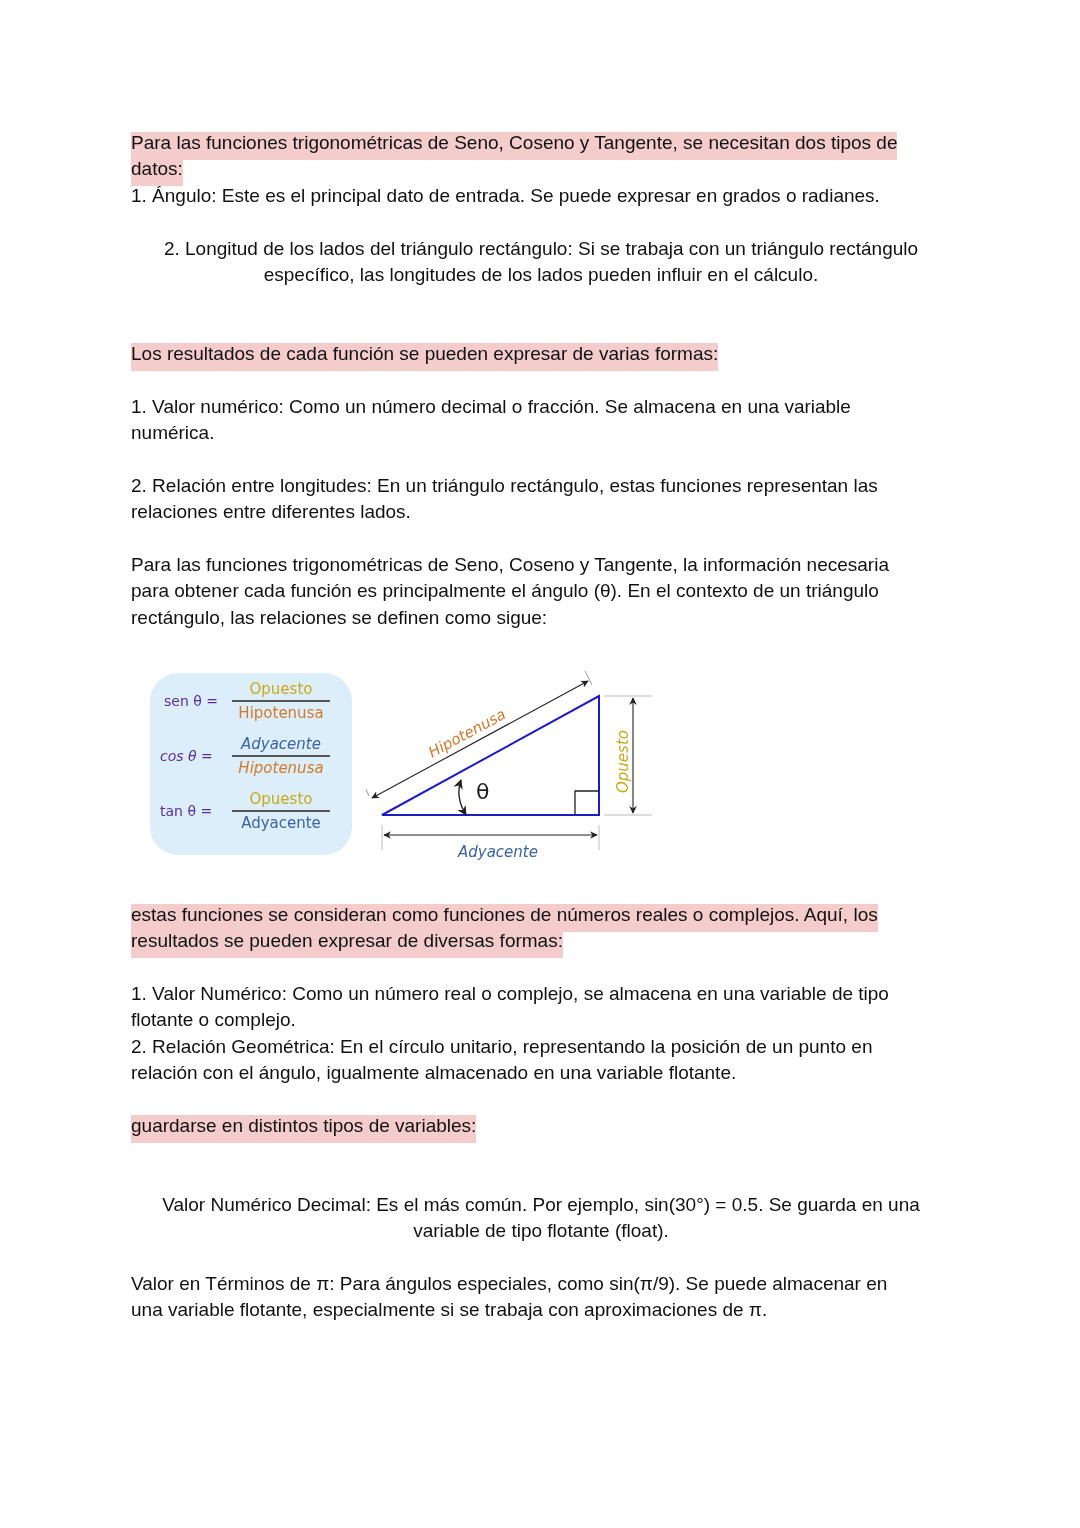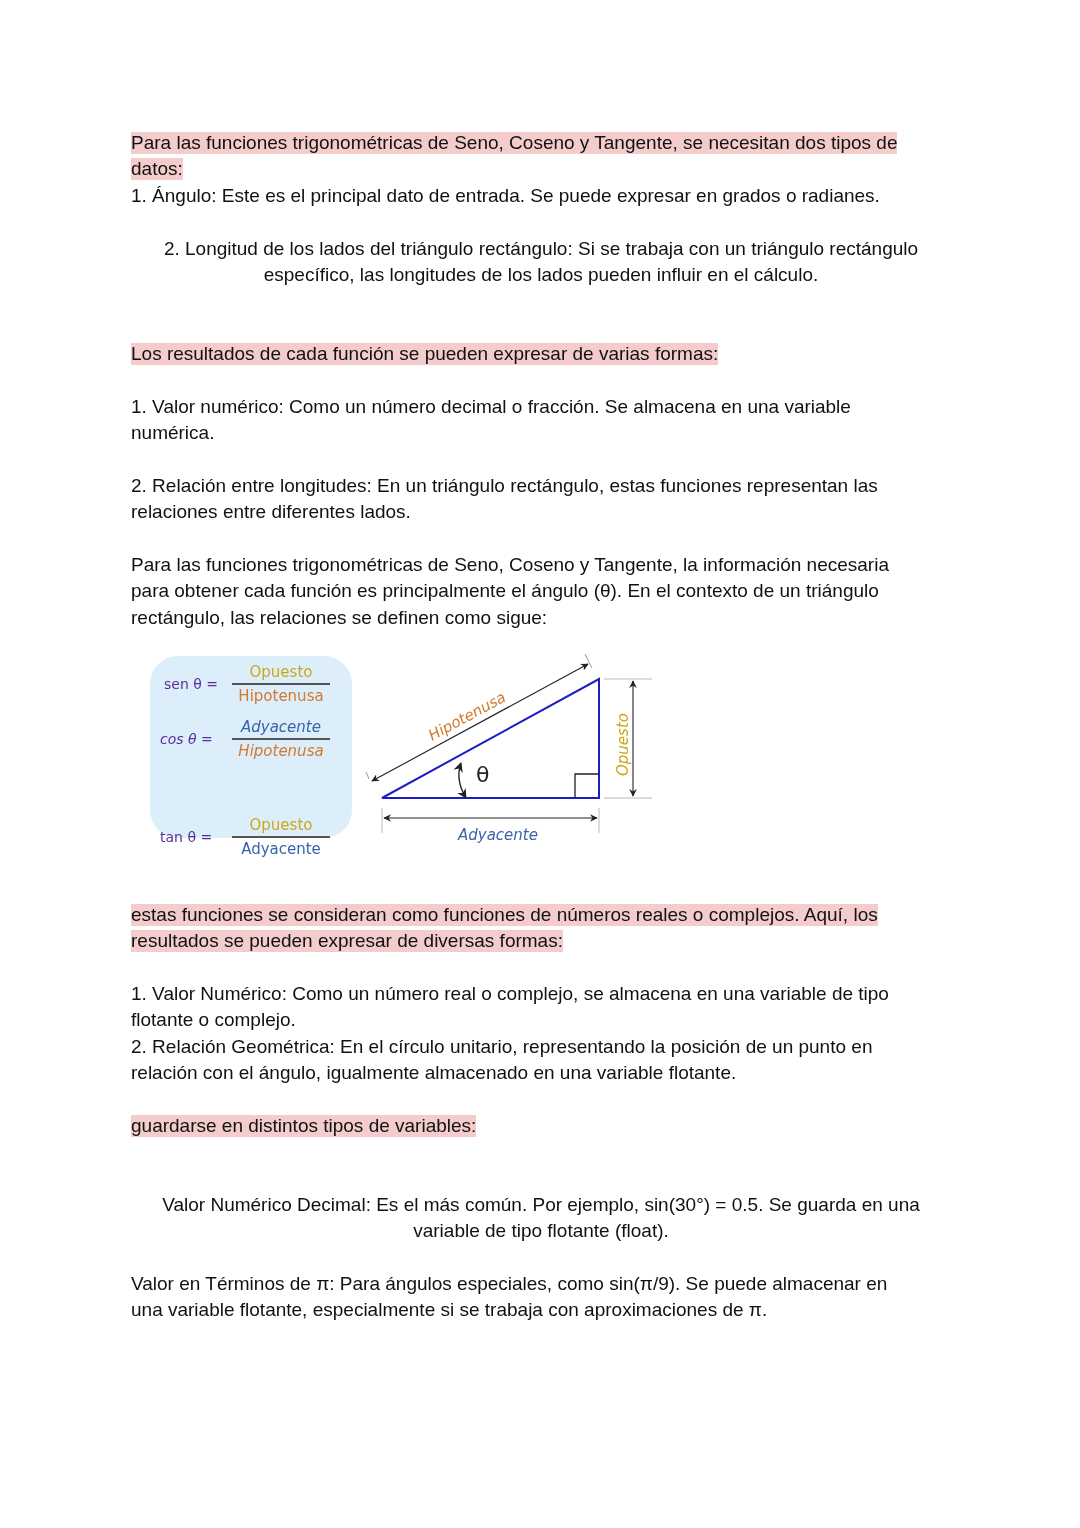--- a/index.html
+++ b/index.html
@@ -2,22 +2,22 @@
 <html><head>
   <meta charset="utf-8">
   <style>
     html, body { margin: 0; padding: 0; background: #ffffff; }
     body { width: 1080px; height: 1528px; position: relative; overflow: hidden;
       font-family: "Liberation Sans", sans-serif; color: #111111; }
     .page { position: absolute; left: 0; top: 0; width: 1080px; height: 1528px; }
     .para { position: absolute; left: 131px; width: 820px; font-size: 19px; line-height: 26.3px; margin: 0; }
     .hl { background: #f4cccc; }
     .line { display: block; white-space: nowrap; }
-    .line .hl { padding: 0 0 1px 0; }
-    .figure { position: absolute; left: 148px; top: 648px; width: 520px; height: 205px; }
+    .line .hl { padding: 0 0 7px 0; }
+    .figure { position: absolute; left: 148px; top: 665px; width: 520px; height: 205px; }
     .formula-box { position: absolute; left: 2px; top: 8px; width: 202px; height: 182px;
       background: #ddeefb; border-radius: 28px; }
     .frow { position: absolute; left: 0; width: 202px; height: 50px; }
     .flabel { position: absolute; left: 14px; top: 14px; font-family: "DejaVu Sans", sans-serif;
       font-size: 14px; color: #5a2d9c; white-space: nowrap; }
     .frac { position: absolute; left: 82px; width: 98px; text-align: center;
       font-family: "DejaVu Sans", sans-serif; font-size: 15px; }
     .frac .num { display: block; height: 20px; line-height: 20px; }
     .frac .bar { display: block; height: 1.5px; background: #555; margin: 1px 0; }
     .frac .den { display: block; height: 20px; line-height: 20px; }
@@ -70,21 +70,21 @@
         </div>
       </div>
       <div class="frow" style="top:61px;font-style:italic;">
         <span class="flabel" style="left:10px;">cos θ =</span>
         <div class="frac">
           <span class="num c-ady">Adyacente</span>
           <span class="bar"></span>
           <span class="den c-hip">Hipotenusa</span>
         </div>
       </div>
-      <div class="frow" style="top:116px;margin-top:43px;">
+      <div class="frow" style="top:116px;">
         <span class="flabel" style="left:10px;">tan θ =</span>
         <div class="frac">
           <span class="num c-op">Opuesto</span>
           <span class="bar"></span>
           <span class="den c-ady">Adyacente</span>
         </div>
       </div>
     </div>
 
     <svg style="position:absolute; left:212px; top:0;" width="310" height="205" viewBox="0 0 310 205">

